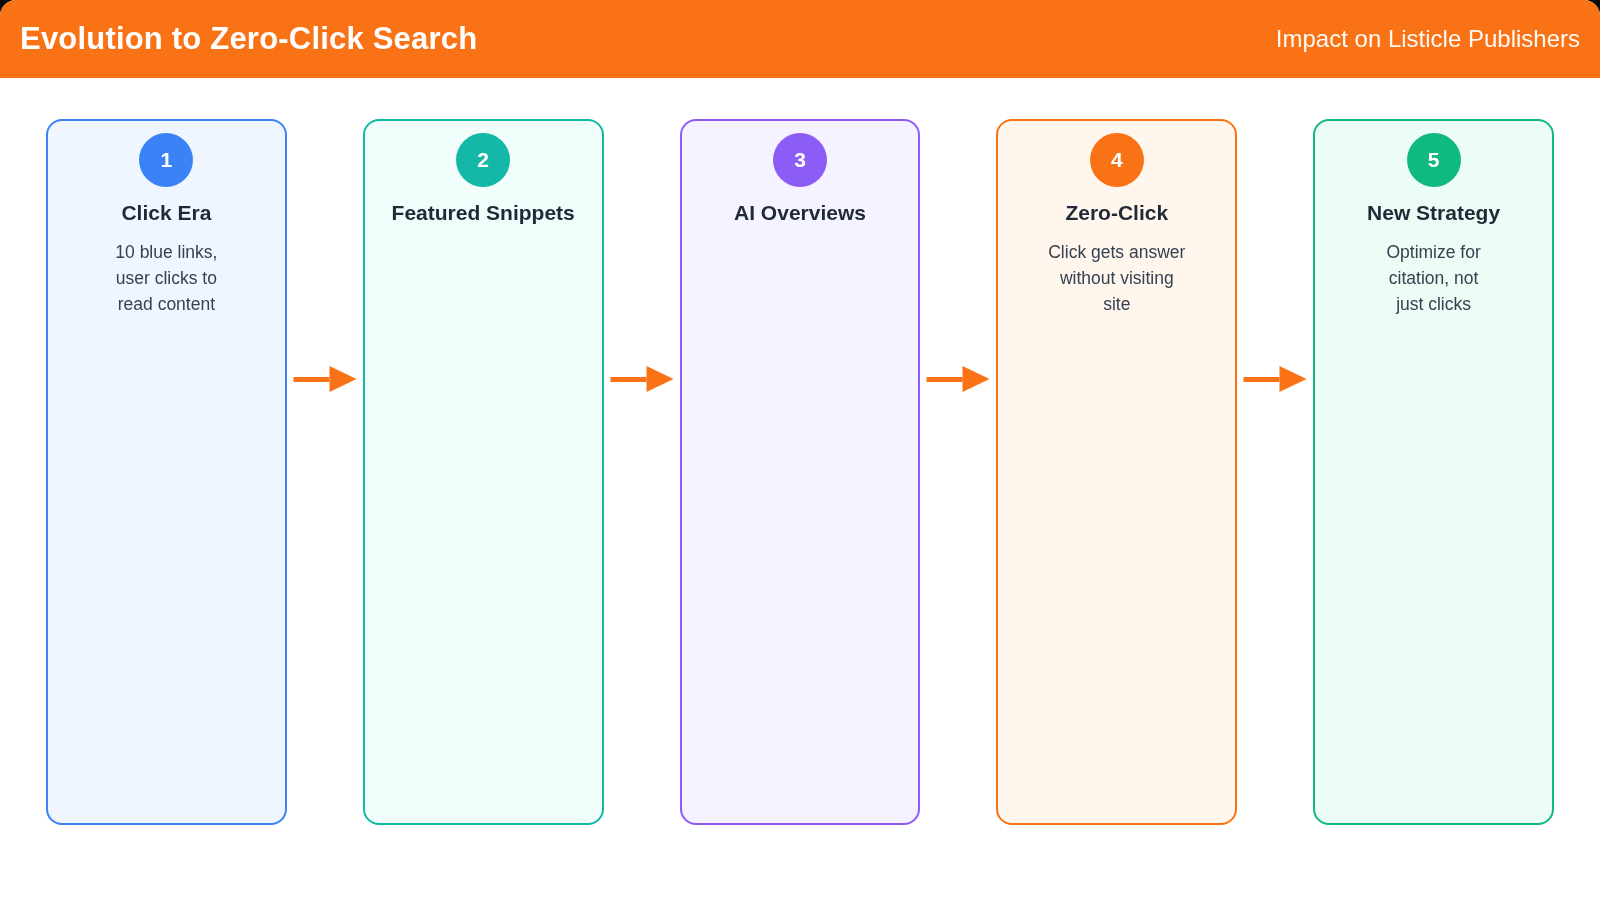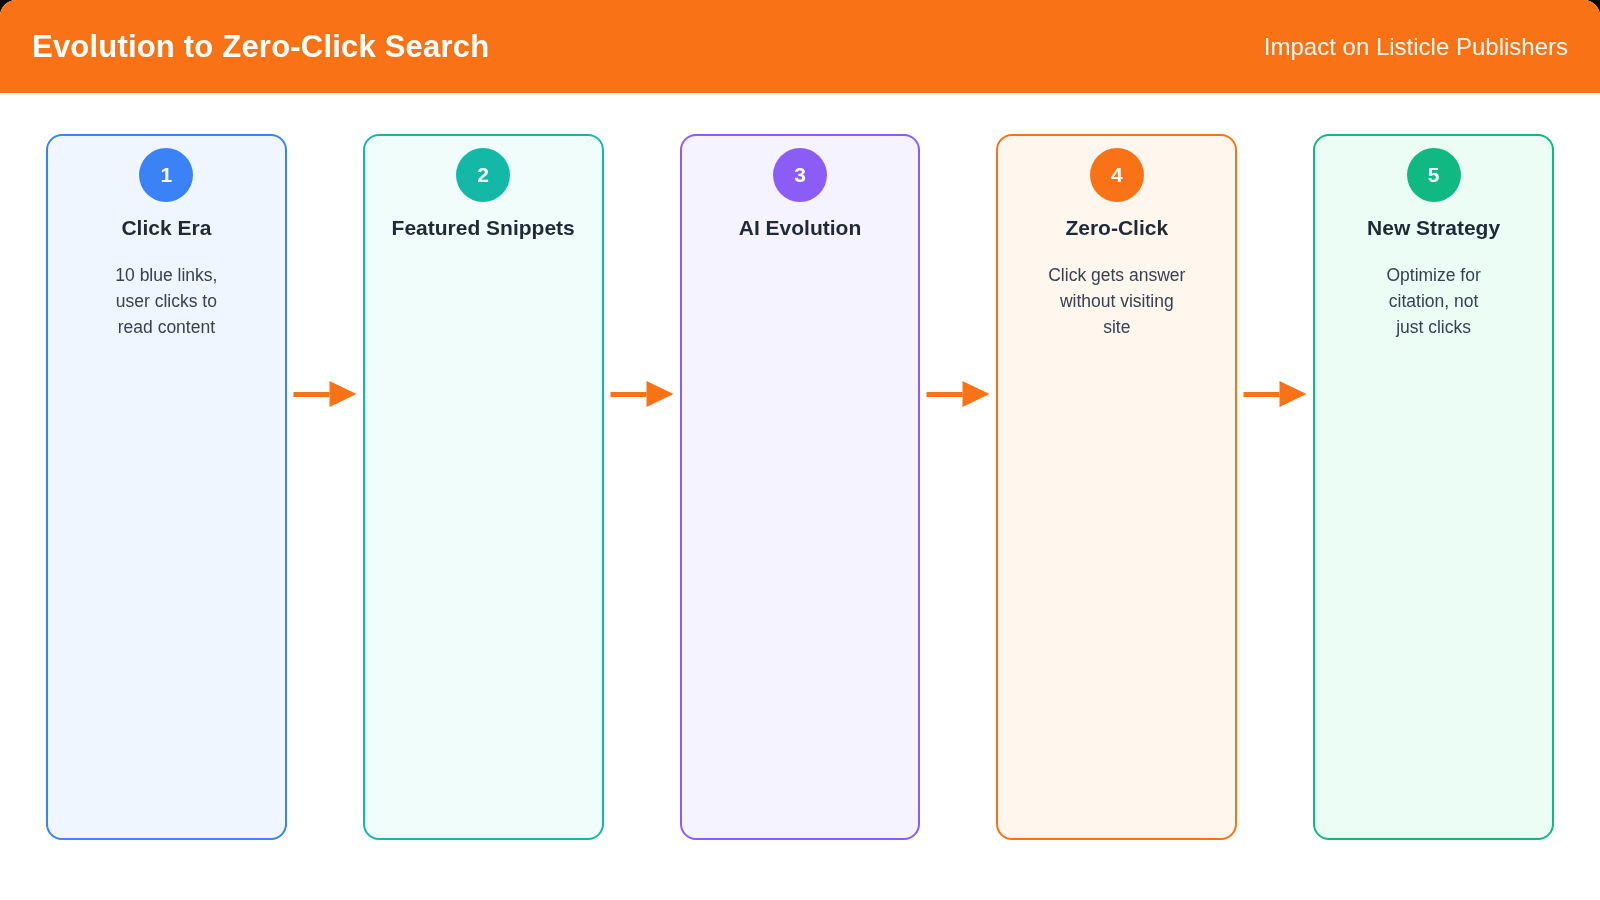--- a/index.html
+++ b/index.html
@@ -12,27 +12,27 @@
   .app {
     width: 1600px;
     height: 900px;
     background: #ffffff;
     border-radius: 16px 16px 0 0;
     overflow: hidden;
     display: flex;
     flex-direction: column;
   }
   header {
-    height: 93px;
+    height: 78px;
     flex: none;
     background: var(--header_bg, #f97316);
     display: flex;
     align-items: center;
     justify-content: space-between;
-    padding: 0 32px;
+    padding: 0 20px;
   }
   .page-title {
     color: #ffffff;
     font-size: 31px;
     font-weight: bold;
     letter-spacing: 0.2px;
   }
   .subtitle {
     color: rgba(255,255,255,0.96);
     font-size: 24px;
@@ -64,21 +64,21 @@
     line-height: 54px;
     margin: 0 auto;
   }
   .stage-title {
     margin-top: 14px;
     font-size: 21px;
     font-weight: bold;
     color: #1f2937;
   }
   .stage-desc {
-    margin-top: 22px;
+    margin-top: 14px;
     font-size: 17.5px;
     line-height: 26px;
     color: #374151;
     white-space: pre-line;
   }
   .arrow-col {
     flex: none;
     width: 76px;
     position: relative;
     height: 706px;
@@ -140,21 +140,21 @@
 
     <div class="arrow-col">
       <div class="arrow">
           <span class="shaft"></span>
           <span class="head"></span>
         </div>
     </div>
 
     <section class="stage" style="--accent: #8b5cf6; --bg: #f5f3ff;">
       <div class="badge">3</div>
-      <h2 class="stage-title">AI Evolution</h2>
+      <h2 class="stage-title">AI Overviews</h2>
     </section>
 
     <div class="arrow-col">
       <div class="arrow">
           <span class="shaft"></span>
           <span class="head"></span>
         </div>
     </div>
 
     <section class="stage" style="--accent: #f97316; --bg: #fff7ed;">

